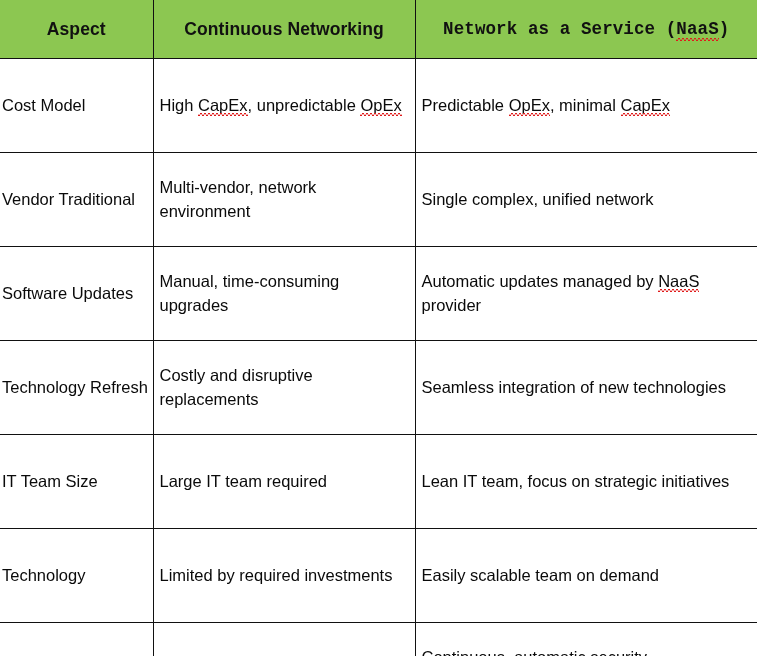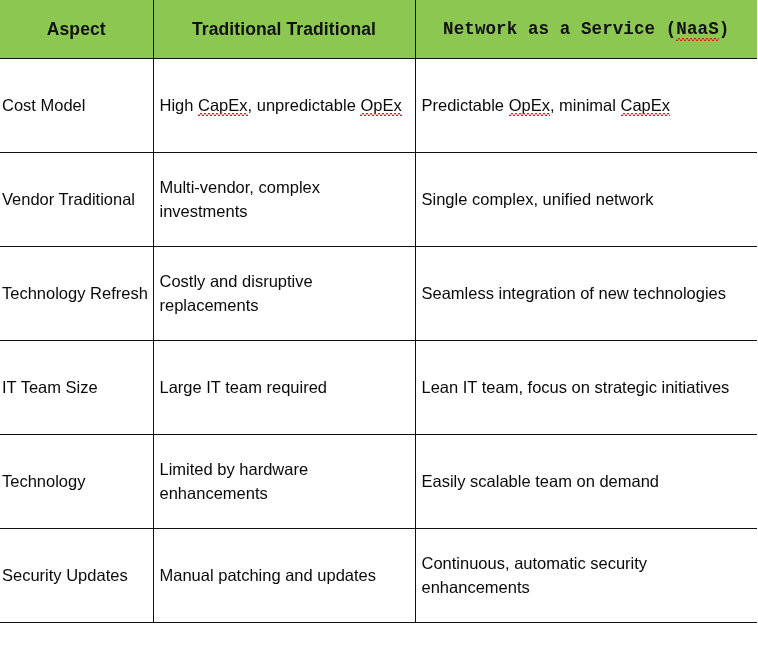--- a/index.html
+++ b/index.html
@@ -83,48 +83,53 @@
 <div class="table-wrap">
   <table class="comparison">
     <colgroup>
       <col class="c1">
       <col class="c2">
       <col class="c3">
     </colgroup>
     <thead>
       <tr>
         <th class="first">Aspect</th>
-        <th>Traditional Traditional</th>
+        <th>Continuous Networking</th>
         <th class="last">Network as a Service (<span class="sp">NaaS</span>)</th>
       </tr>
     </thead>
     <tbody>
         <tr>
           <td class="aspect">Cost Model</td>
           <td class="traditional">High <span class="sp">CapEx</span>, unpredictable <span class="sp">OpEx</span></td>
           <td class="naas">Predictable <span class="sp">OpEx</span>, minimal <span class="sp">CapEx</span></td>
         </tr>
         <tr>
           <td class="aspect">Vendor Traditional</td>
-          <td class="traditional">Multi-vendor, complex investments</td>
+          <td class="traditional">Multi-vendor, network environment</td>
           <td class="naas">Single complex, unified network</td>
+        </tr>
+        <tr>
+          <td class="aspect">Software Updates</td>
+          <td class="traditional">Manual, time-consuming upgrades</td>
+          <td class="naas">Automatic updates managed by <span class="sp">NaaS</span> provider</td>
         </tr>
         <tr>
           <td class="aspect">Technology Refresh</td>
           <td class="traditional">Costly and disruptive replacements</td>
           <td class="naas">Seamless integration of new technologies</td>
         </tr>
         <tr>
           <td class="aspect">IT Team Size</td>
           <td class="traditional">Large IT team required</td>
           <td class="naas">Lean IT team, focus on strategic initiatives</td>
         </tr>
         <tr>
           <td class="aspect">Technology</td>
-          <td class="traditional">Limited by hardware enhancements</td>
+          <td class="traditional">Limited by required investments</td>
           <td class="naas">Easily scalable team on demand</td>
         </tr>
         <tr>
           <td class="aspect">Security Updates</td>
           <td class="traditional">Manual patching and updates</td>
           <td class="naas">Continuous, automatic security enhancements</td>
         </tr>
       </tbody>
   </table>
 </div>

